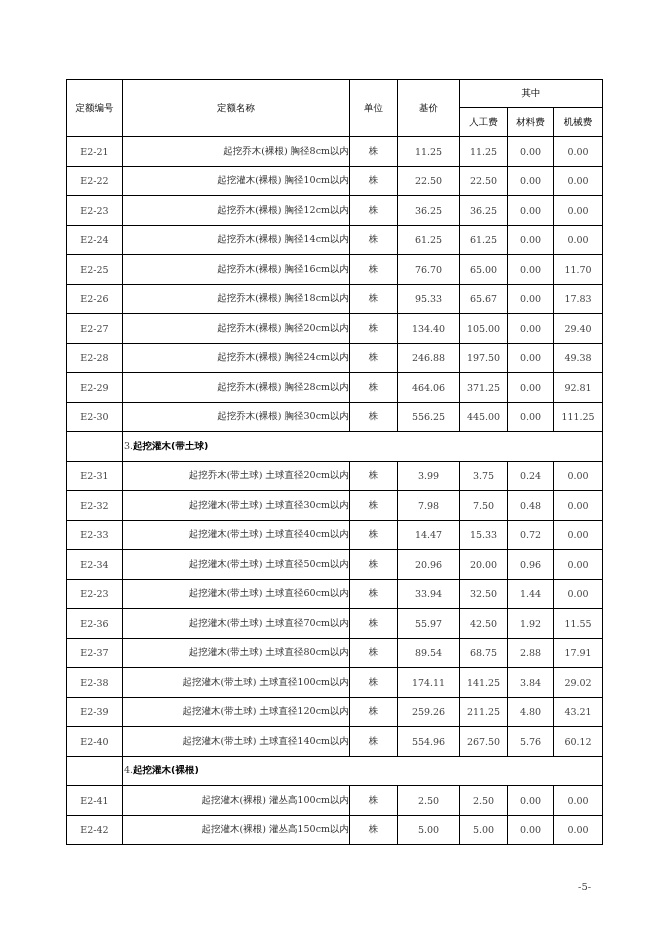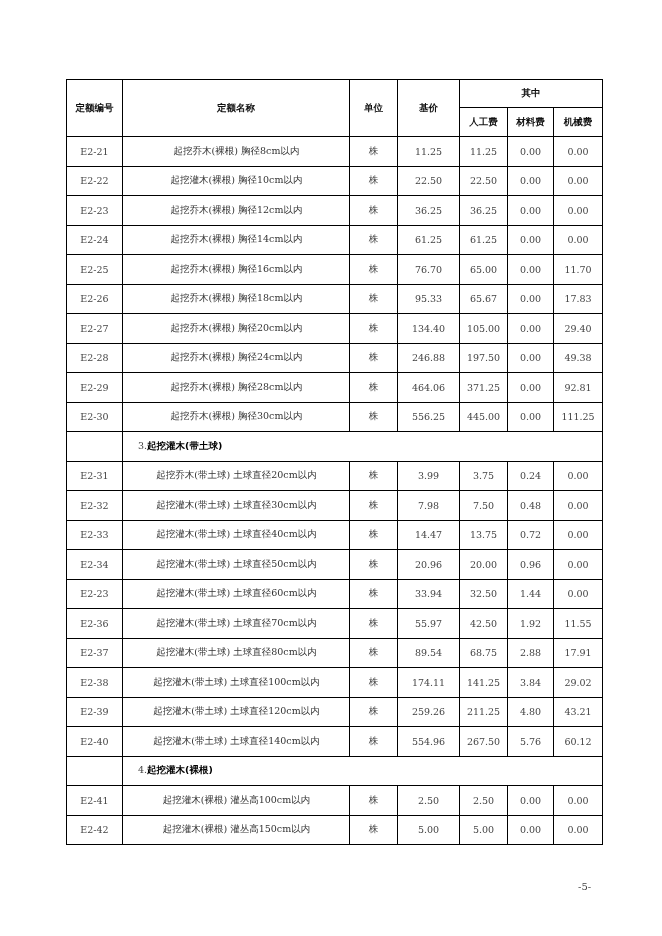--- a/index.html
+++ b/index.html
@@ -1,27 +1,27 @@
 <!DOCTYPE html>
 <html><head>
 <meta charset="utf-8">
 <style>
   html, body { margin:0; padding:0; background:#ffffff; }
   body { width:662px; height:936px; position:relative; overflow:hidden;
          font-family: "DejaVu Serif", "Liberation Serif", serif; color:#222; }
   table.quota { position:absolute; left:66px; top:79px; width:536px;
          border-collapse:collapse; table-layout:fixed; }
   table.quota td, table.quota th { border:1px solid #000; padding:0; font-size:9.5px; }
-  th { font-family: "DejaVu Sans", "Liberation Sans", sans-serif; font-weight:bold; font-size:10px; color:#111; }
+  th { font-family: "DejaVu Sans", "Liberation Sans", sans-serif; font-weight:normal; font-size:10px; color:#111; }
   .h1 { height:28px; }
   .h2 { height:29px; }
   tr.row td { height:28.5px; text-align:center; color:#444; }
-  tr.row td.name { text-align:center; padding-left:1px; color:#333; }
+  tr.row td.name { text-align:right; padding-left:1px; color:#333; }
   tr.sec td { height:28.5px; }
-  tr.sec td.name { text-align:left; padding-left:15px; }
+  tr.sec td.name { text-align:left; padding-left:1px; }
   .secnum { color:#444; font-weight:normal; }
   .sectitle { font-family:"DejaVu Sans","Liberation Sans",sans-serif; font-weight:bold; color:#000; }
   .page-num { position:absolute; left:578px; top:881px; font-size:10px; color:#444; }
 </style>
 </head>
 <body>
 
 <table class="quota">
   <colgroup>
     <col style="width:56px">
@@ -157,21 +157,21 @@
         <td class="">7.98</td>
         <td class="">7.50</td>
         <td class="">0.48</td>
         <td class="">0.00</td>
       </tr>
       <tr class="row">
         <td class="">E2-33</td>
         <td class="name">起挖灌木(带土球) 土球直径40cm以内</td>
         <td class="">株</td>
         <td class="">14.47</td>
-        <td class="">13.75</td>
+        <td class="">15.33</td>
         <td class="">0.72</td>
         <td class="">0.00</td>
       </tr>
       <tr class="row">
         <td class="">E2-34</td>
         <td class="name">起挖灌木(带土球) 土球直径50cm以内</td>
         <td class="">株</td>
         <td class="">20.96</td>
         <td class="">20.00</td>
         <td class="">0.96</td>

